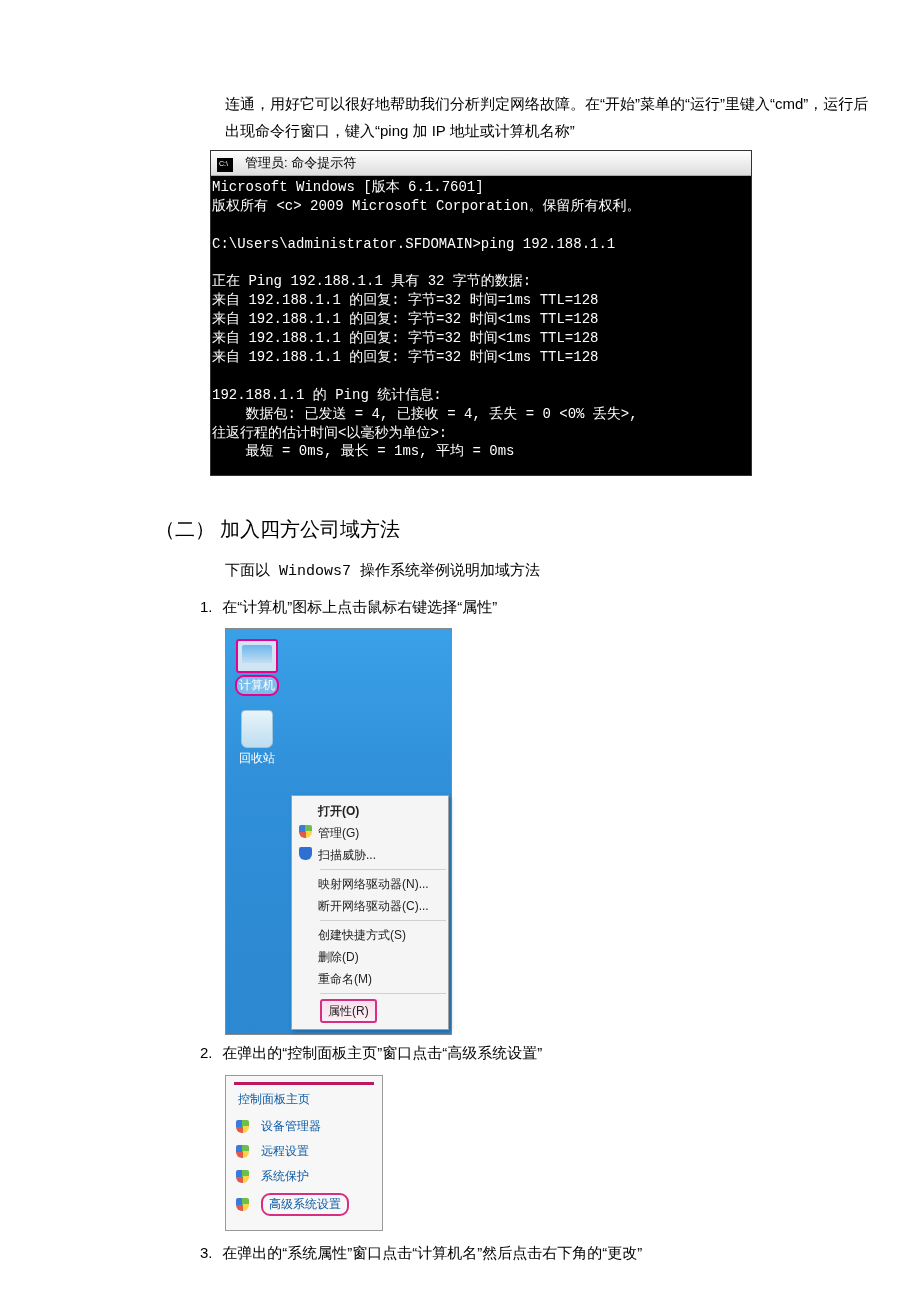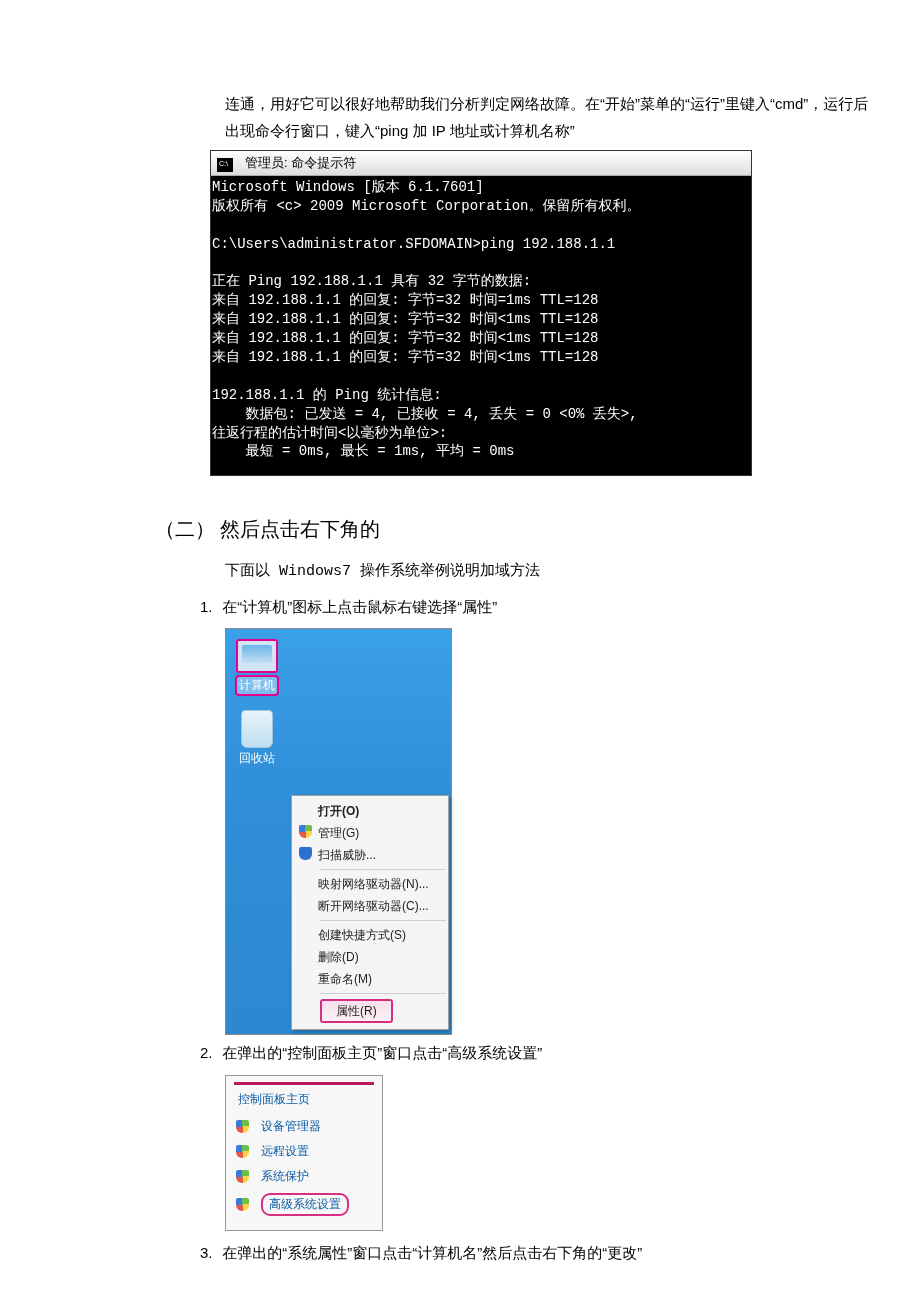--- a/index.html
+++ b/index.html
@@ -116,21 +116,21 @@
     margin: 4px auto 2px;
     width: 30px;
     height: 36px;
     background: linear-gradient(#e8f4fb, #bedef0);
     border-radius: 4px 4px 6px 6px;
     border: 1px solid #9fc5dc;
   }
   .desk-label-hl {
     background: rgba(255,255,255,0.35);
     border: 2px solid #e8008c;
-    border-radius: 4px;
+    border-radius: 9px;
     padding: 0 2px;
     display: inline-block;
   }
   .ctx-menu {
     float: right;
     width: 156px;
     background: #f5f5f5;
     border: 1px solid #a0a0a0;
     box-shadow: 2px 2px 4px rgba(0,0,0,.25);
     margin: 4px 2px 4px 11px;
@@ -162,21 +162,21 @@
     width: 13px; height: 13px;
     background: conic-gradient(#6cc04a 0 25%, #ffd24a 0 50%, #e05a4a 0 75%, #3a7adf 0);
     border-radius: 2px 2px 6px 6px;
   }
   .shield-ico.blue { background: #2e6fd2; border-radius: 2px 2px 6px 6px; }
   .ctx-menu .hover {
     border: 2px solid #d62f82;
     margin: 2px 6px 2px 28px;
     border-radius: 3px;
     height: 20px; line-height: 20px;
-    padding: 0 14px;
+    padding: 0 6px;
     display: inline-block;
     background: linear-gradient(#f8e0ec, #fcf0f6);
   }
   .clearfix::after { content:""; display:block; clear:both; }
 
   
   .cp-shot {
     margin: 8px 0 8px 195px;
     width: 140px;
     border: 1px solid #999;
@@ -224,21 +224,21 @@
 来自 192.188.1.1 的回复: 字节=32 时间&lt;1ms TTL=128
 来自 192.188.1.1 的回复: 字节=32 时间&lt;1ms TTL=128
 来自 192.188.1.1 的回复: 字节=32 时间&lt;1ms TTL=128
 
 192.188.1.1 的 Ping 统计信息:
     数据包: 已发送 = 4, 已接收 = 4, 丢失 = 0 &lt;0% 丢失&gt;,
 往返行程的估计时间&lt;以毫秒为单位&gt;:
     最短 = 0ms, 最长 = 1ms, 平均 = 0ms</div>
 </div>
 
-<div class="section-heading">（二） 然后点击右下角的</div>
+<div class="section-heading">（二） 加入四方公司域方法</div>
 
 <div class="sub-intro">下面以 Windows7 操作系统举例说明加域方法</div>
 
 <div class="step-line">
   <span class="num">1.</span>
   <span>在“计算机”图标上点击鼠标右键选择“属性”</span>
 </div>
 
 <div class="desktop-shot clearfix">
   <div class="desk-icons">

